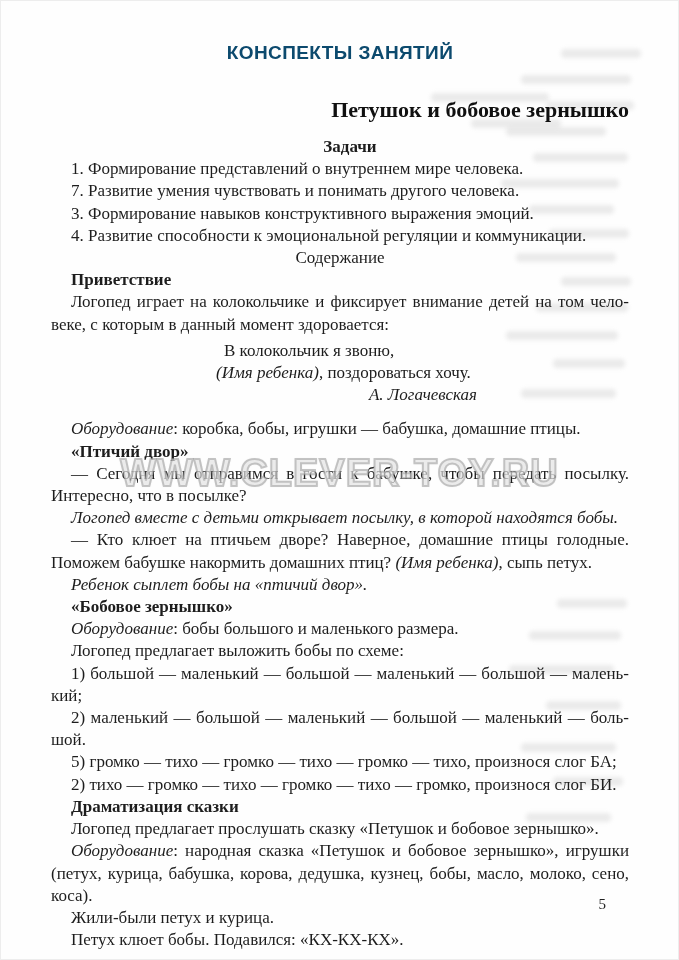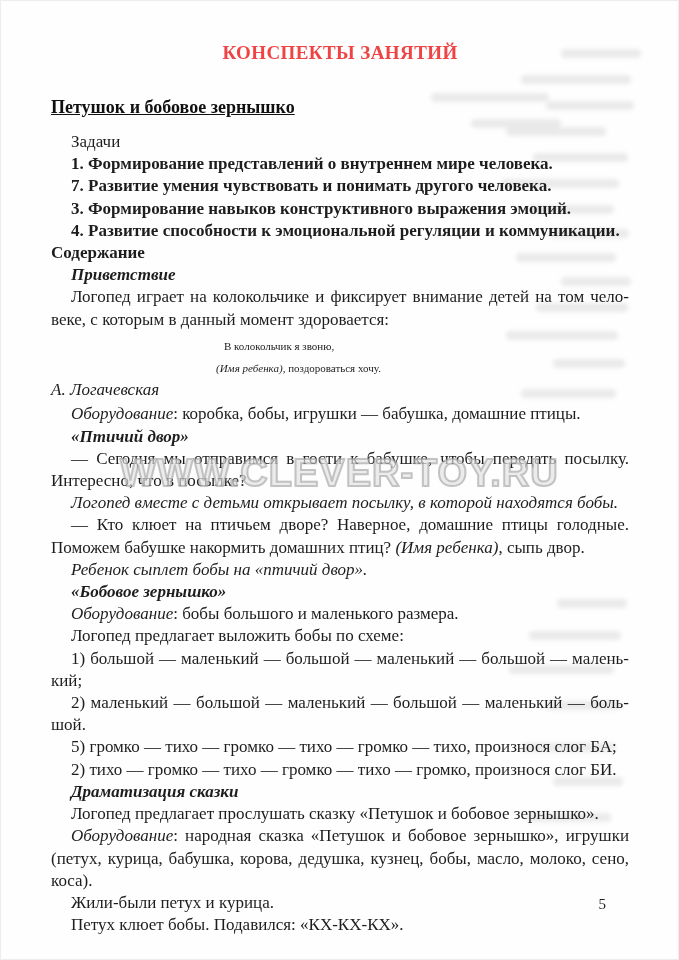--- a/index.html
+++ b/index.html
@@ -13,42 +13,42 @@
   .page {
     position:absolute; inset:0;
     box-sizing:border-box;
     border:1px solid #ededed;
     padding:41px 49px 0 50px;
     background:#fefefe;
   }
   .content { position:relative; z-index:2; }
 
   .doc-header {
-    font-family:Liberation Serif, serif;
+    font-family:Liberation Sans, sans-serif;
     font-weight:bold; font-size:19px;
     letter-spacing:.4px; text-align:center;
-    color:#ef4444; margin:0;
+    color:#0c4a6e; margin:0;
   }
   .doc-title {
-    font-size:18px; font-weight:bold; text-align:left;
-    color:#101010; margin:33px 0 13px 0;text-decoration:underline;
+    font-size:22px; font-weight:bold; text-align:right;
+    color:#101010; margin:33px 0 13px 0;
   }
 
   .blk { margin:0; font-size:17px; line-height:22.2px; hyphens:manual; }
-  .subheading   { font-weight:normal; text-indent:20px; margin-top:7px; }
-  .list-item    { text-indent:20px;font-weight:bold; }
-  .center-heading { font-weight:bold; }
-  .section-heading { font-weight:bold; font-style:italic; text-indent:20px; }
+  .subheading   { font-weight:bold; text-indent:20px; margin-top:7px;text-align:center; }
+  .list-item    { text-indent:20px; }
+  .center-heading { font-weight:normal; text-align:center; }
+  .section-heading { font-weight:bold; text-indent:20px; }
   .para         { text-align:justify; text-indent:20px; }
   .para-italic  { font-style:italic; text-align:justify; text-indent:20px; }
   .scheme       { text-align:justify; text-indent:20px; }
   .poem         { margin:4px 0 0 165px; }
-  .poem-line    { font-size:11px; line-height:22.2px; }
+  .poem-line    { font-size:17px; line-height:22.2px; }
   .poem-line:first-child { text-indent:8px; }
-  .author       { font-style:italic; text-align:left; padding-right:152px; margin-bottom:2px; }
+  .author       { font-style:italic; text-align:right; padding-right:152px; margin-bottom:12px; }
 
   .seg-i  { font-style:italic;margin-top:25px; }
 
   .watermark {
     position:absolute; top:451px; left:50%;
     transform:translateX(-50%);
     white-space:nowrap; z-index:5; pointer-events:none;
     font-family:"Liberation Sans", sans-serif;
     font-weight:bold; font-size:38px; letter-spacing:1px;
     color:rgba(255,255,255,0.50);
@@ -86,21 +86,21 @@
         <p class="blk para"><span>Логопед играет на колокольчике и фиксирует внимание детей на том чело­веке, с которым в данный момент здоровается:</span></p>
         <div class="blk poem">
           <div class="poem-line"><span>В колокольчик я звоню,</span></div>
           <div class="poem-line"><span class="seg-i">(Имя ребенка)</span><span>, поздороваться хочу.</span></div>
         </div>
         <p class="blk author"><span>А. Логачевская</span></p>
         <p class="blk para"><span class="seg-i">Оборудование</span><span>: коробка, бобы, игрушки — бабушка, домашние птицы.</span></p>
         <p class="blk section-heading"><span>«Птичий двор»</span></p>
         <p class="blk para"><span>— Сегодня мы отправимся в гости к бабушке, чтобы передать посылку. Интересно, что в посылке?</span></p>
         <p class="blk para-italic"><span>Логопед вместе с детьми открывает посылку, в которой находятся бобы.</span></p>
-        <p class="blk para"><span>— Кто клюет на птичьем дворе? Наверное, домашние птицы голодные. Поможем бабушке накормить домашних птиц? </span><span class="seg-i">(Имя ребенка)</span><span>, сыпь двор.</span></p>
+        <p class="blk para"><span>— Кто клюет на птичьем дворе? Наверное, домашние птицы голодные. Поможем бабушке накормить домашних птиц? </span><span class="seg-i">(Имя ребенка)</span><span>, сыпь петух.</span></p>
         <p class="blk para-italic"><span>Ребенок сыплет бобы на «птичий двор».</span></p>
         <p class="blk section-heading"><span>«Бобовое зернышко»</span></p>
         <p class="blk para"><span class="seg-i">Оборудование</span><span>: бобы большого и маленького размера.</span></p>
         <p class="blk para"><span>Логопед предлагает выложить бобы по схеме:</span></p>
         <p class="blk scheme"><span>1) большой — маленький — большой — маленький — большой — малень­кий;</span></p>
         <p class="blk scheme"><span>2) маленький — большой — маленький — большой — маленький — боль­шой.</span></p>
         <p class="blk scheme"><span>5) громко — тихо — громко — тихо — громко — тихо, произнося слог БА;</span></p>
         <p class="blk scheme"><span>2) тихо — громко — тихо — громко — тихо — громко, произнося слог БИ.</span></p>
         <p class="blk section-heading"><span>Драматизация сказки</span></p>
         <p class="blk para"><span>Логопед предлагает прослушать сказку «Петушок и бобовое зернышко».</span></p>

